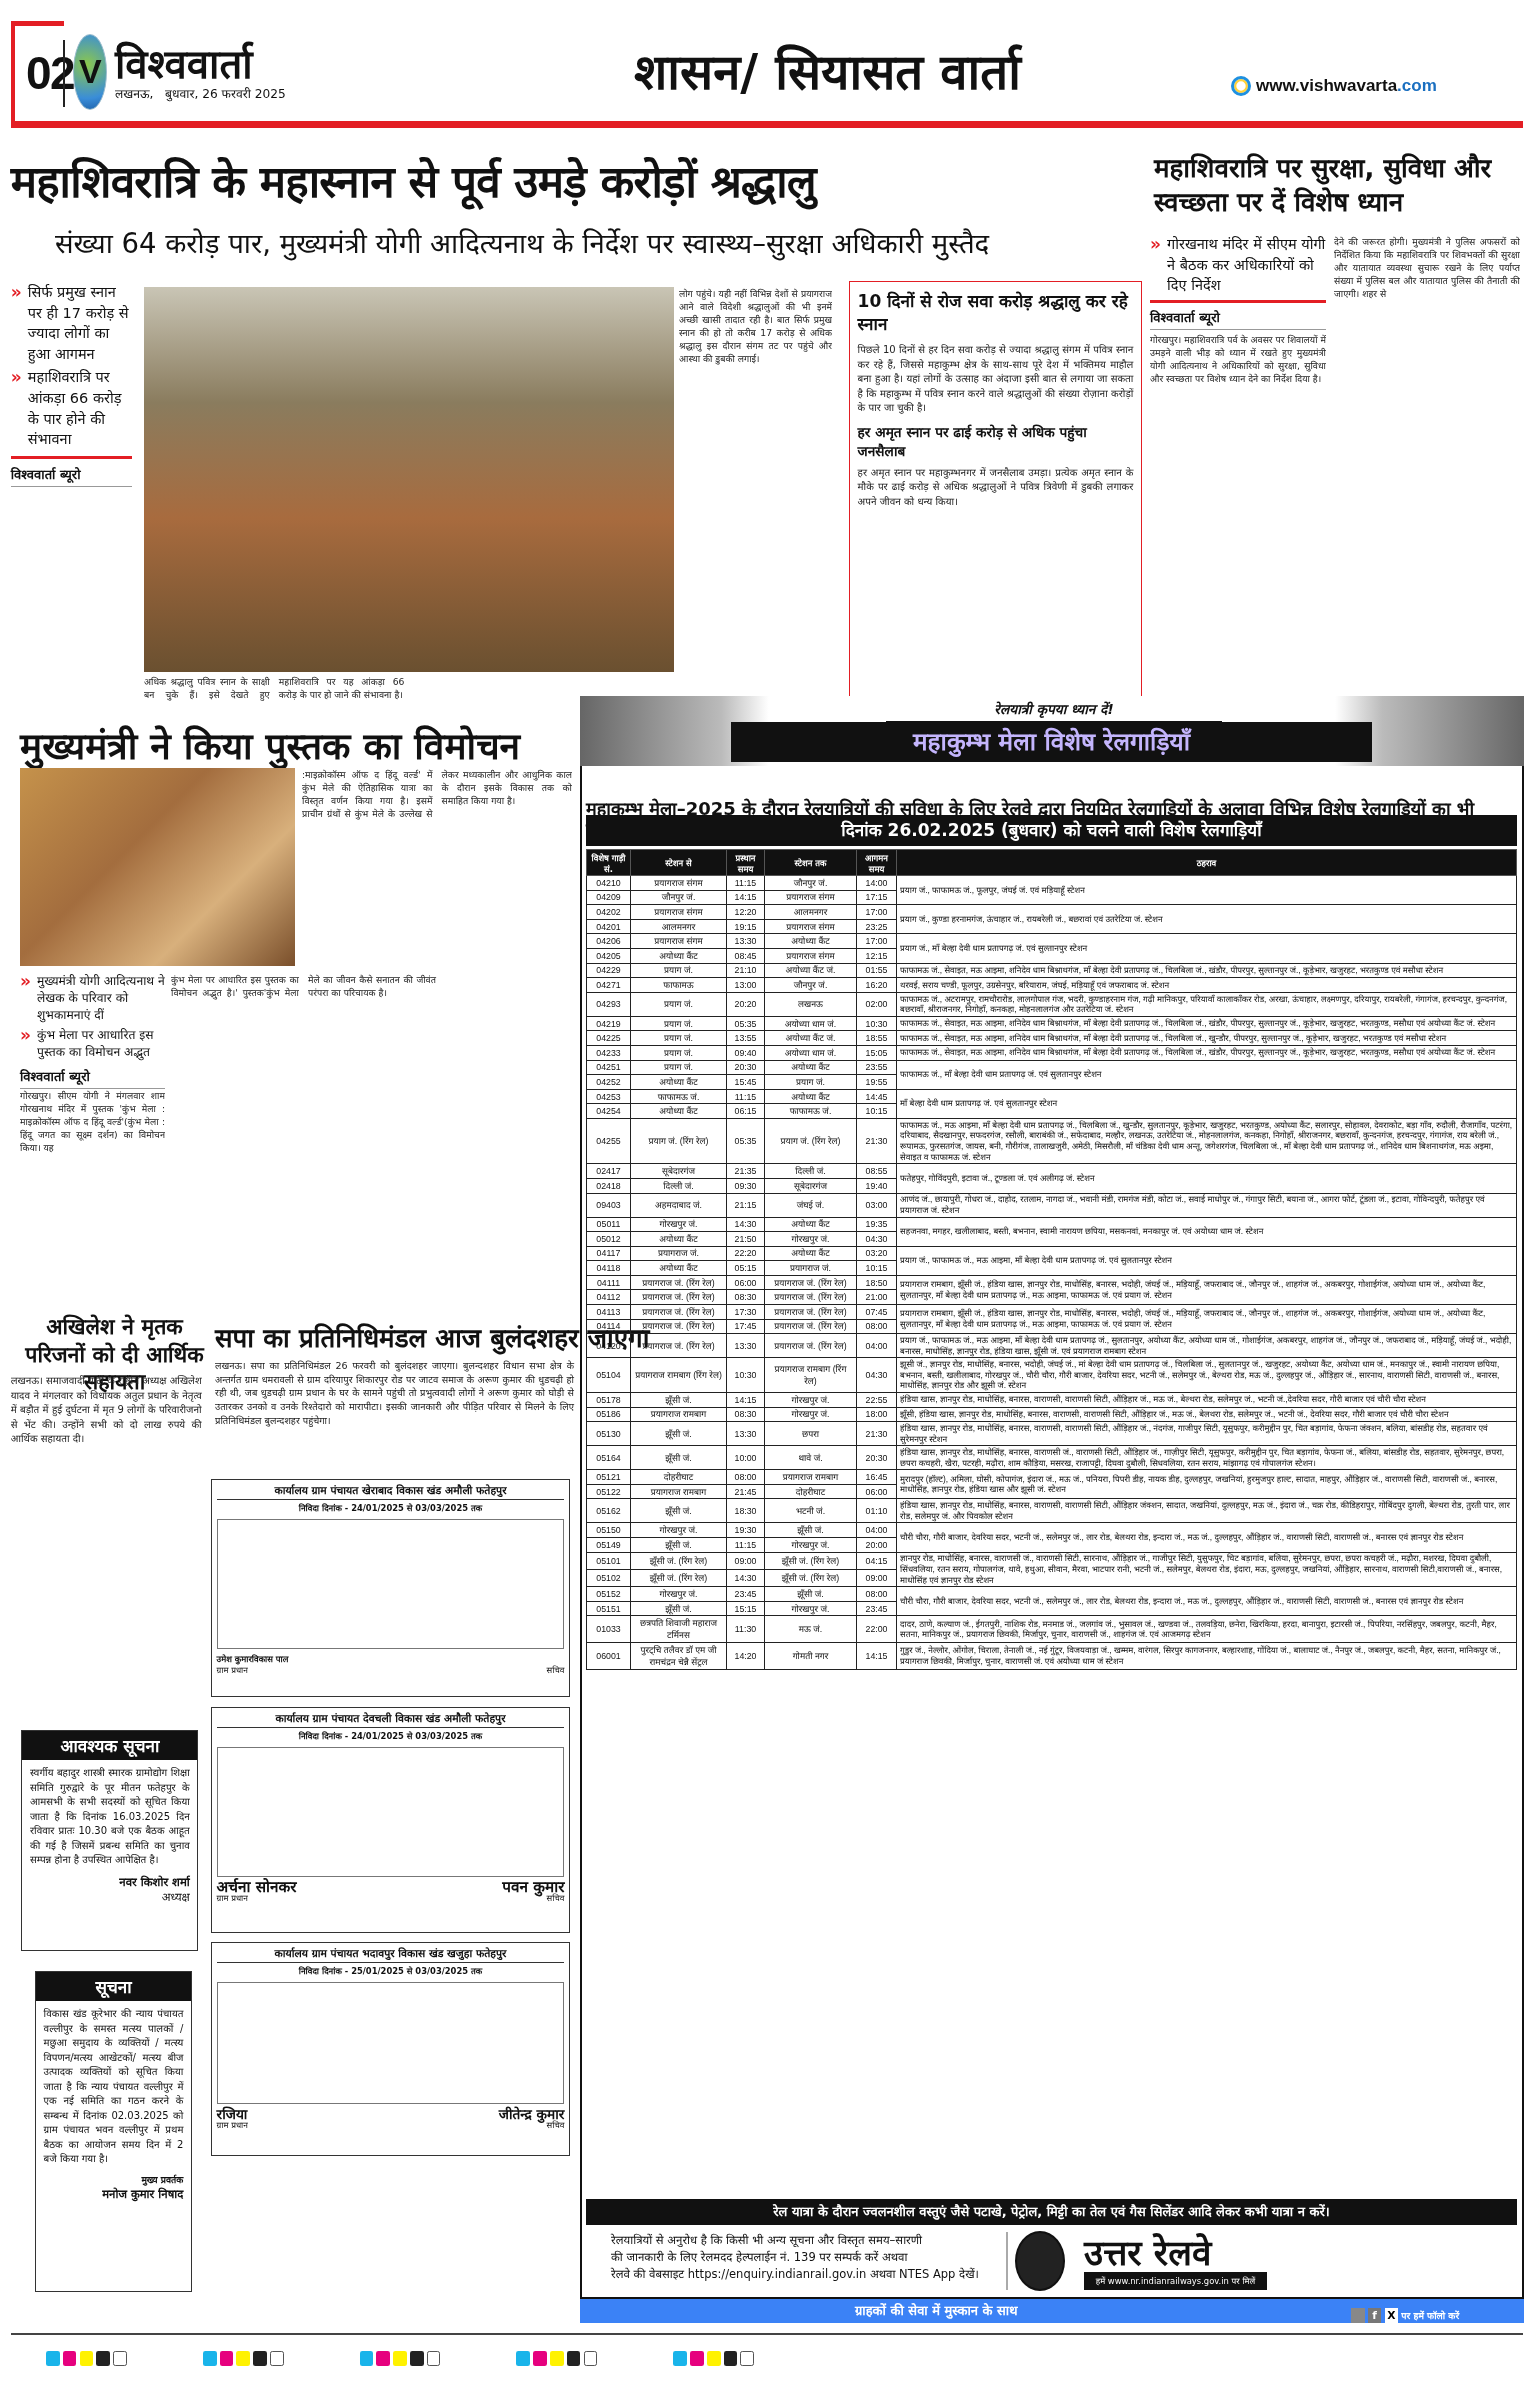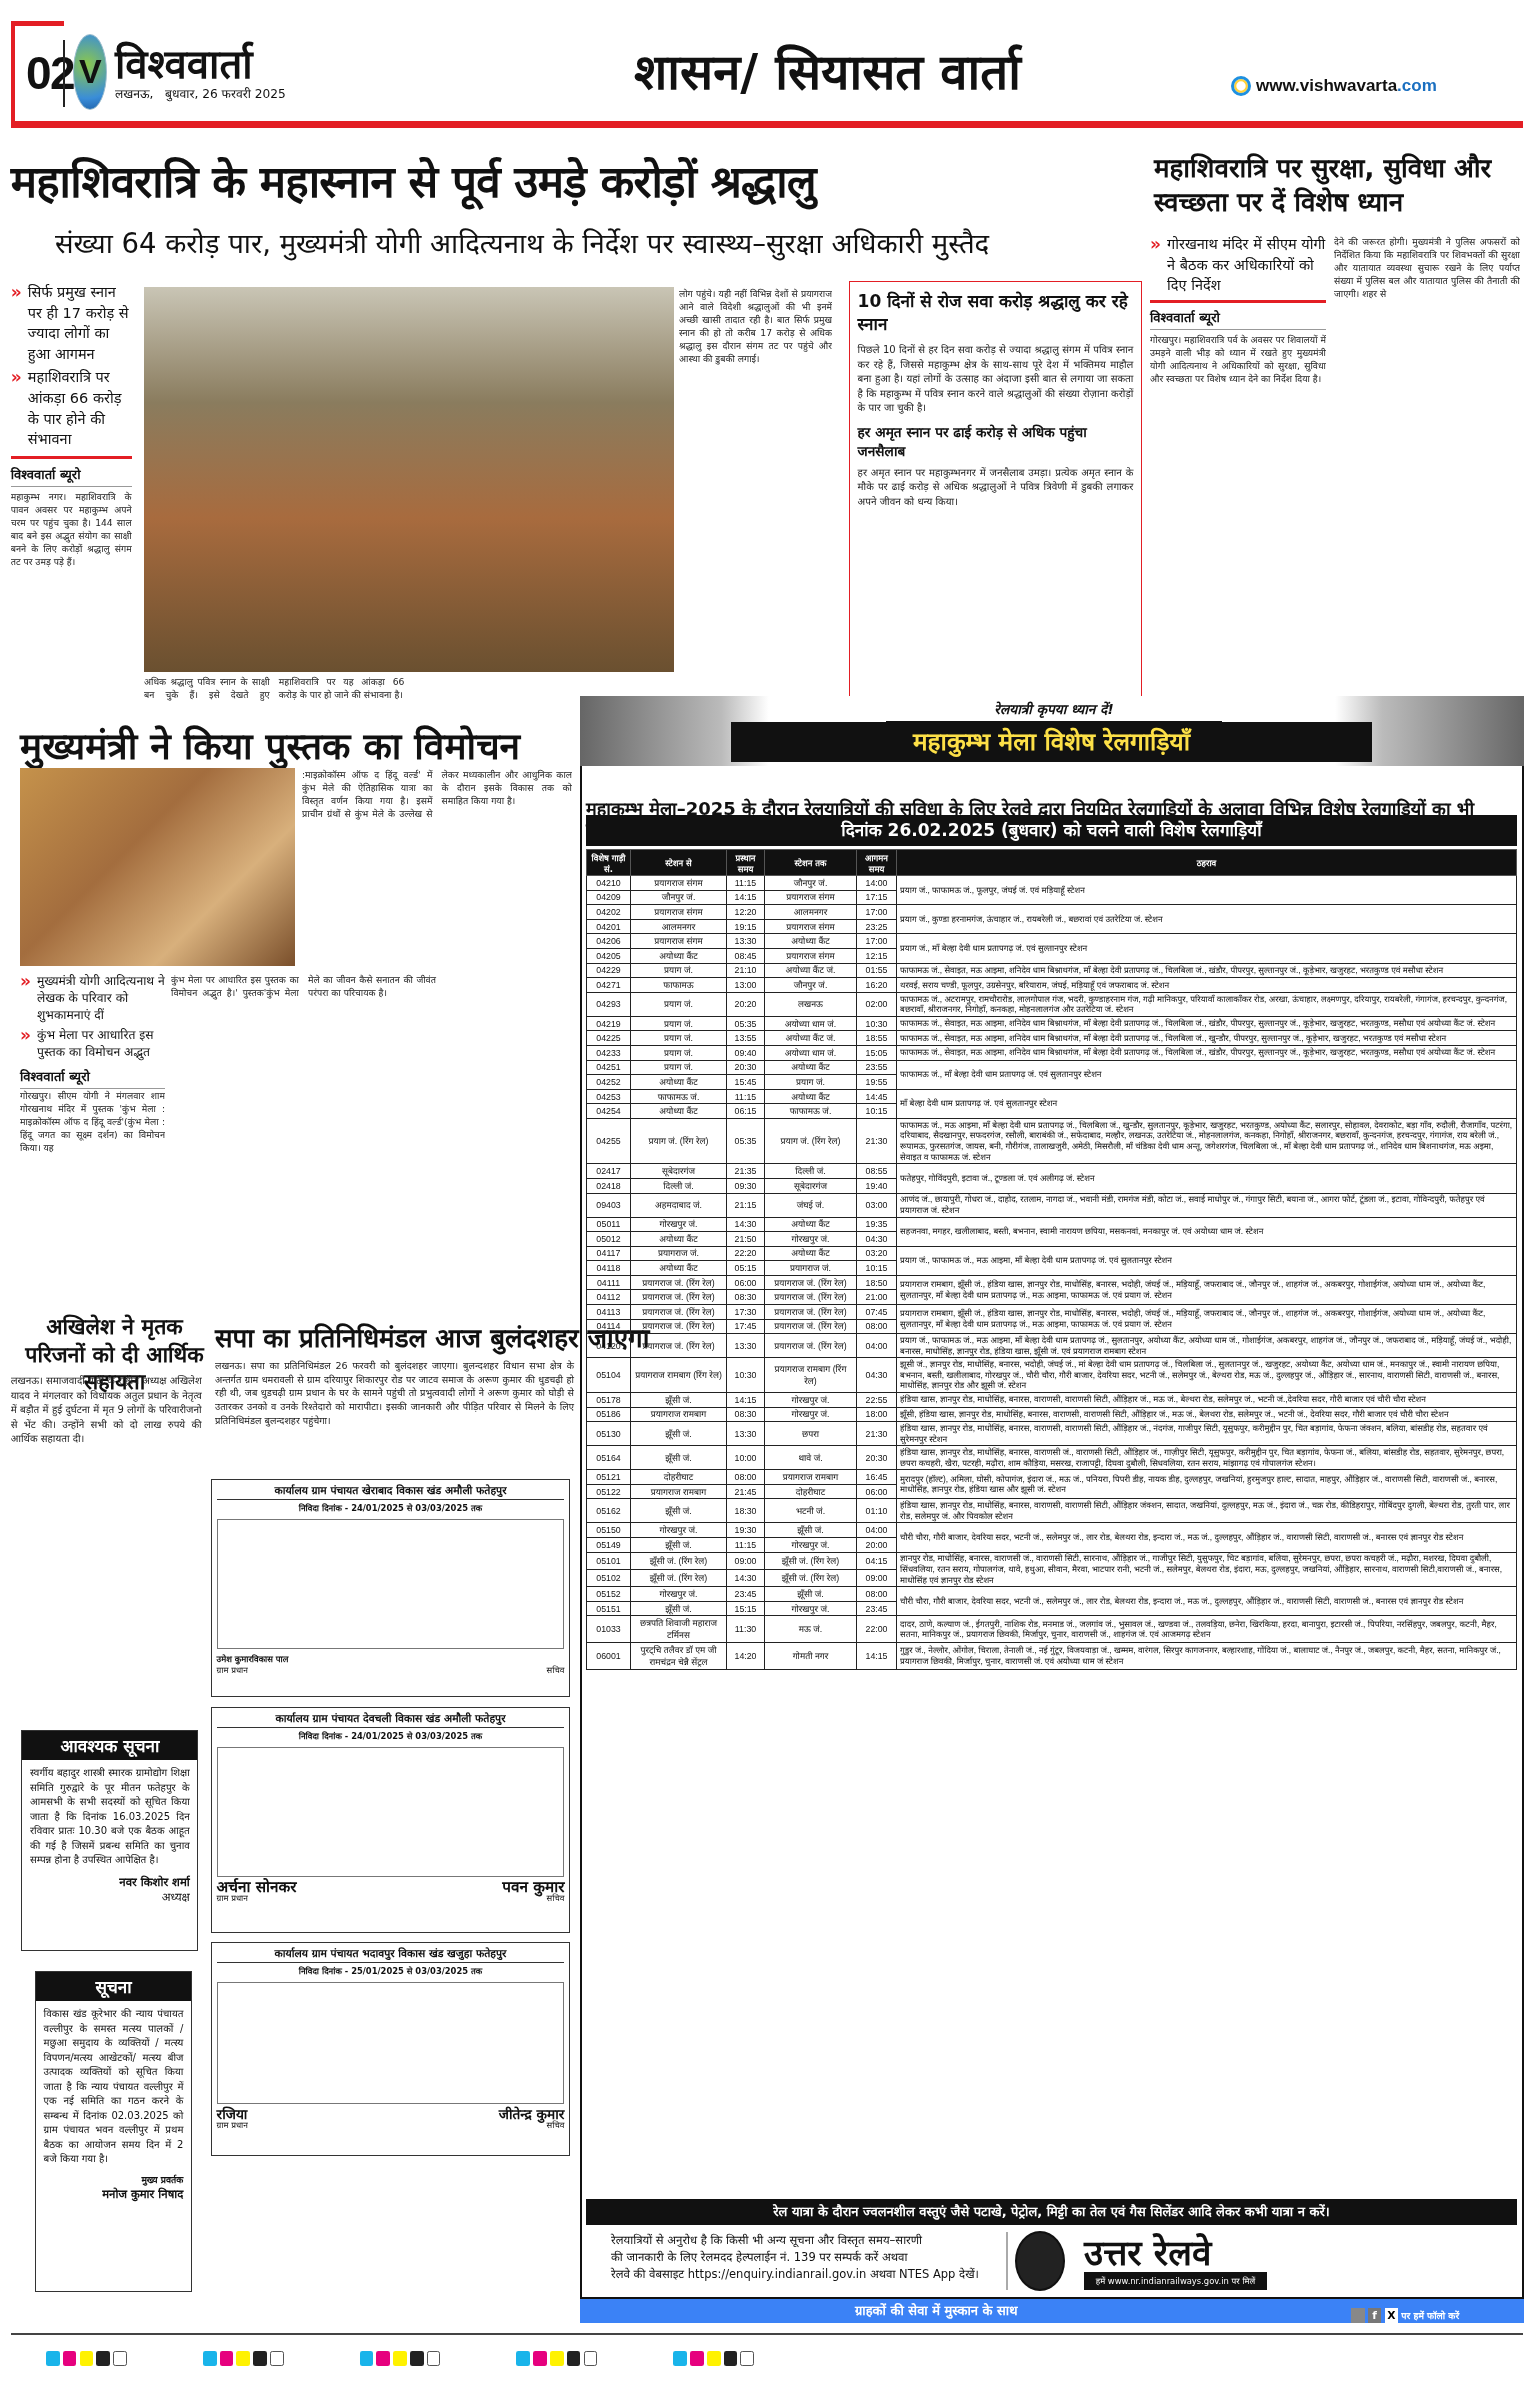--- a/index.html
+++ b/index.html
@@ -34,21 +34,21 @@
   .notice{border:1.5px solid #333}
   .notice-head{background:#111;color:#fff;text-align:center;font-weight:bold;font-size:17px;padding:3.1px}
   .notice-body{font-size:10px;line-height:14.5px;padding:6.1px 7.6px;text-align:justify}
   .sign{text-align:right;font-weight:bold;font-size:11.5px;padding-right:7.6px}
   .tender{border:1.5px solid #333;font-size:8.4px;line-height:11.5px;padding:4.6px}
   .tender-title{text-align:center;font-weight:bold;font-size:10.7px;border-bottom:0.8px solid #333;padding-bottom:3.1px;margin-bottom:3.1px}
   
   .rail{left:580px;top:696px;width:944px;height:1603px;border:2.3px solid #111}
   .rail-banner{left:580px;top:696px;width:944px;height:70px;background:linear-gradient(90deg,#666,#bbb 15%,#fff 20%,#fff 80%,#bbb 85%,#666)}
   .rail-attn{left:886px;top:699px;width:336px;height:23px;text-align:center;font-weight:bold;font-size:13.7px;font-style:italic;border-bottom:1.5px solid #111}
-  .rail-title{left:731px;top:722px;width:641px;height:40px;background:#111;color:#fde047;text-align:center;font-size:24.4px;font-weight:bold;line-height:40px}
+  .rail-title{left:731px;top:722px;width:641px;height:40px;background:#111;color:#c4b5fd;text-align:center;font-size:24.4px;font-weight:bold;line-height:40px}
   .rail-intro{left:586px;top:798px;width:931px;font-size:18px;line-height:21px;font-weight:bold}
   .rail-date{left:586px;top:815px;width:931px;height:30.5px;background:#111;color:#fff;text-align:center;font-size:17px;font-weight:bold;line-height:30.5px}
   table.trains{position:absolute;left:586px;top:849px;width:931px;border-collapse:collapse;font-size:8.8px}
   table.trains th{background:#111;color:#fff;border:0.8px solid #555;padding:1.5px;font-size:8.4px;height:26px}
   table.trains td{border:0.8px solid #222;padding:0.8px 3.1px;text-align:center;height:14.5px;font-family:"Liberation Sans",sans-serif}
   table.trains td.halt{text-align:left;line-height:10.7px;font-size:8.4px}
   .rail-warn{left:586px;top:2199px;width:931px;height:26px;background:#111;color:#fff;text-align:center;font-size:13px;font-weight:bold;line-height:26px}
   .rail-req{left:611px;top:2232px;width:397px;font-size:11.5px;line-height:17px}
   .emblem{left:1015px;top:2231px;width:50px;height:60px;border-radius:50%;background:#222;border:2.3px solid #111}
   .nr-name{left:1084px;top:2228px;font-size:35px;font-weight:bold}
@@ -84,21 +84,20 @@
         <span class="chev">»</span>
         <span>सिर्फ प्रमुख स्नान पर ही 17 करोड़ से ज्यादा लोगों का हुआ आगमन</span>
       </div>
     <div class="bullet">
         <span class="chev">»</span>
         <span>महाशिवरात्रि पर आंकड़ा 66 करोड़ के पार होने की संभावना</span>
       </div>
   </div>
   <div class="redrule" style="margin:6.1px 0"></div>
   <div class="byline">विश्ववार्ता ब्यूरो</div>
-  <div class="coltext" style="height:214px;overflow:hidden;margin-top:3.1px">महाकुम्भ नगर। महाशिवरात्रि के पावन अवसर पर महाकुम्भ अपने चरम पर पहुंच चुका है। 144 साल बाद बने इस अद्भुत संयोग का साक्षी बनने के लिए करोड़ों श्रद्धालु संगम तट पर उमड़ पड़े हैं।</div>
 </div>
 <div class="abs photo" style="left:144px;top:287px;width:530px;height:385px"></div>
 <div class="abs coltext" style="left:144px;top:675px;width:530px;height:38px;column-count:4;column-gap:9.2px">अधिक श्रद्धालु पवित्र स्नान के साक्षी बन चुके हैं। इसे देखते हुए महाशिवरात्रि पर यह आंकड़ा 66 करोड़ के पार हो जाने की संभावना है।</div>
 <div class="abs coltext" style="left:679px;top:287px;width:153px;height:382px;overflow:hidden">लोग पहुंचे। यही नहीं विभिन्न देशों से प्रयागराज आने वाले विदेशी श्रद्धालुओं की भी इनमें अच्छी खासी तादात रही है। बात सिर्फ प्रमुख स्नान की हो तो करीब 17 करोड़ से अधिक श्रद्धालु इस दौरान संगम तट पर पहुंचे और आस्था की डुबकी लगाई।</div>
 
 <div class="abs boxed" style="left:849px;top:281px;width:293px;height:424px">
   <div class="box-head">10 दिनों से रोज सवा करोड़ श्रद्धालु कर रहे स्नान</div>
   <div class="coltext" style="margin-top:7.6px;font-size:10px;line-height:14.5px">पिछले 10 दिनों से हर दिन सवा करोड़ से ज्यादा श्रद्धालु संगम में पवित्र स्नान कर रहे हैं, जिससे महाकुम्भ क्षेत्र के साथ-साथ पूरे देश में भक्तिमय माहौल बना हुआ है। यहां लोगों के उत्साह का अंदाजा इसी बात से लगाया जा सकता है कि महाकुम्भ में पवित्र स्नान करने वाले श्रद्धालुओं की संख्या रोज़ाना करोड़ों के पार जा चुकी है।</div>
   <div class="box-head" style="font-size:13.7px;margin-top:7.6px;line-height:18.3px">हर अमृत स्नान पर ढाई करोड़ से अधिक पहुंचा जनसैलाब</div>
   <div class="coltext" style="margin-top:6.1px;font-size:10px;line-height:14.5px">हर अमृत स्नान पर महाकुम्भनगर में जनसैलाब उमड़ा। प्रत्येक अमृत स्नान के मौके पर ढाई करोड़ से अधिक श्रद्धालुओं ने पवित्र त्रिवेणी में डुबकी लगाकर अपने जीवन को धन्य किया।</div>

